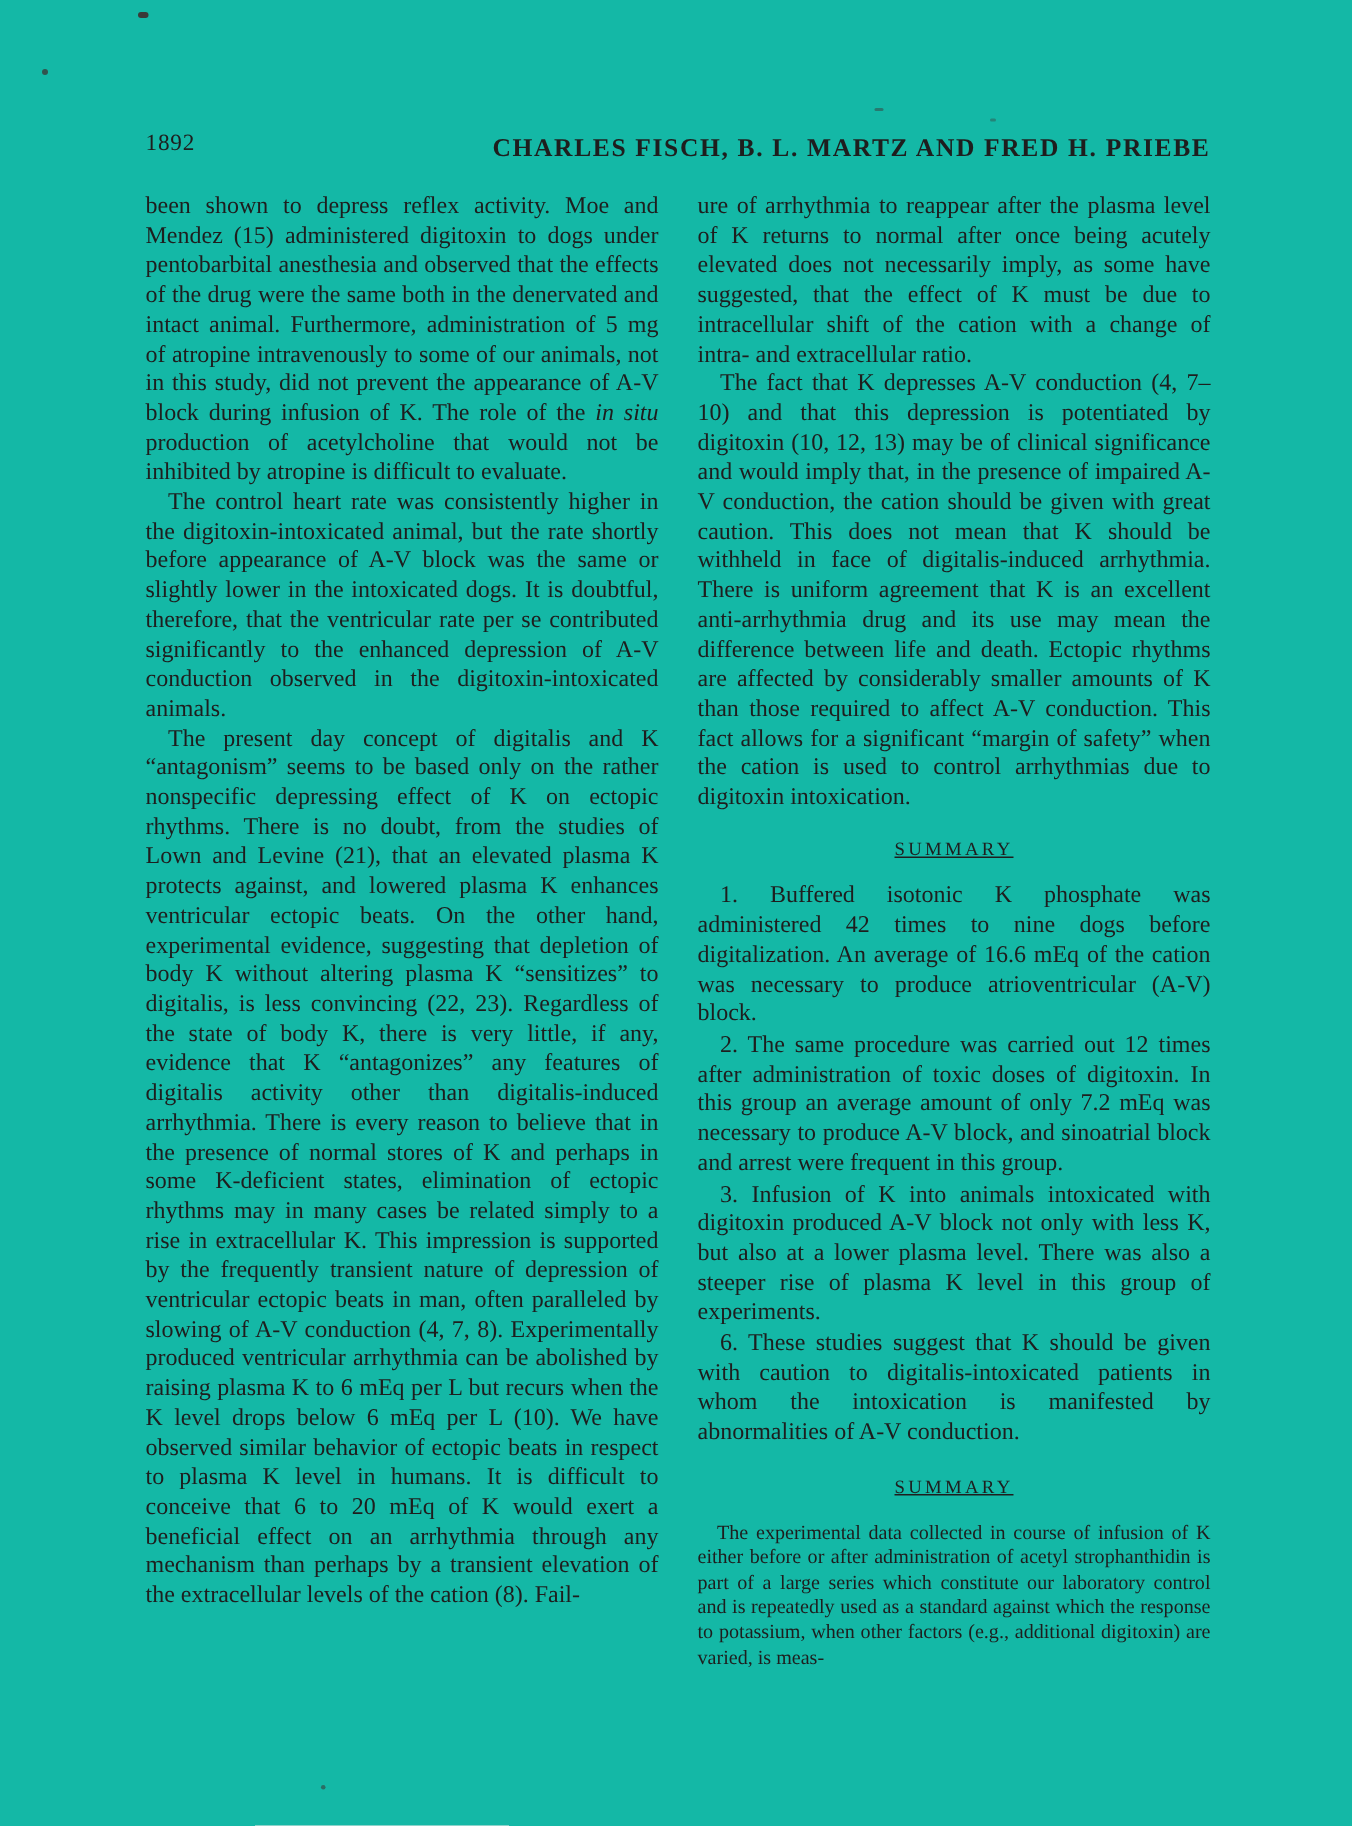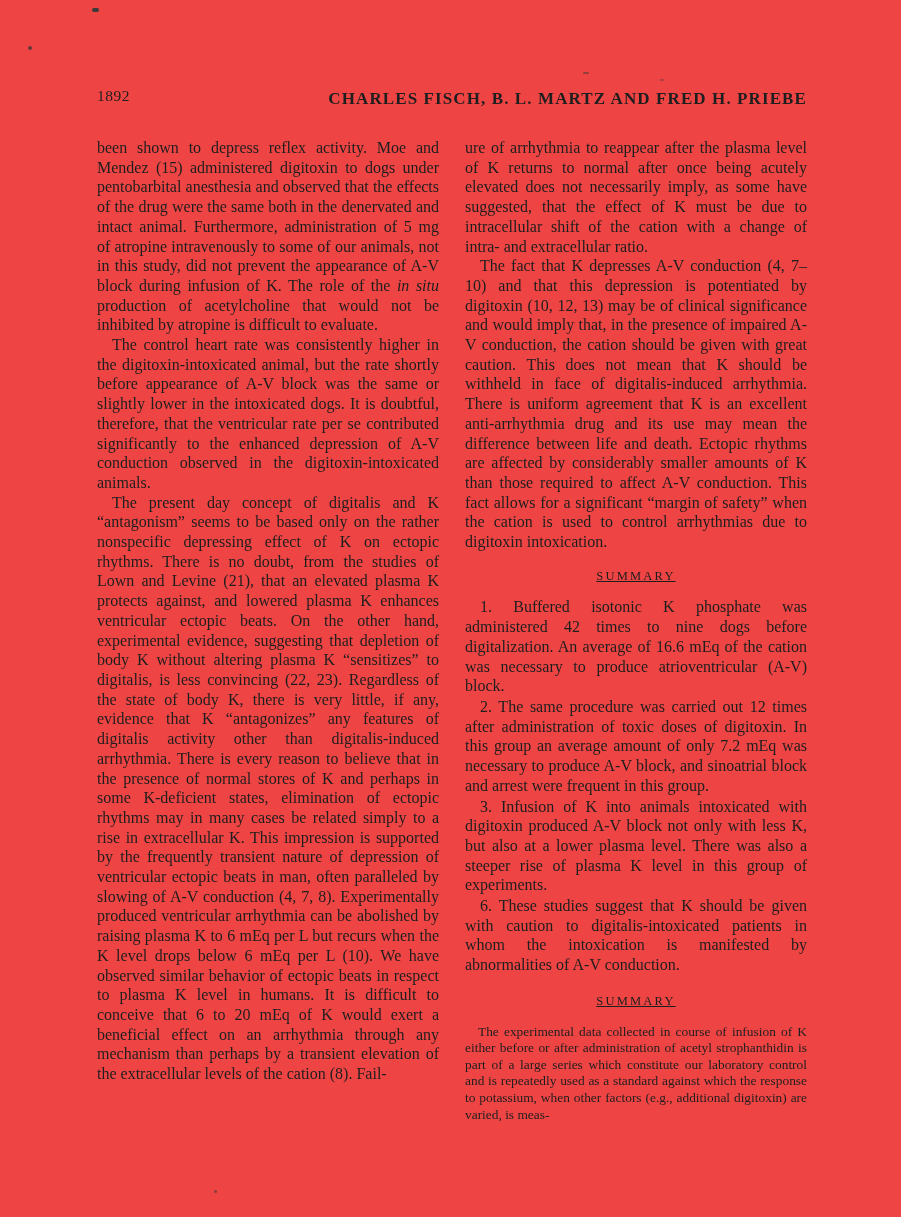--- a/index.html
+++ b/index.html
@@ -2,21 +2,21 @@
 <html><head>
 <meta charset="utf-8">
 <style>
   * { margin: 0; padding: 0; box-sizing: border-box; }
   html, body { background: #e9e9e6; }
   .page {
     position: relative;
     width: 901px;
     height: 1217px;
     margin: 0 auto;
-    background: #ef4444;
+    background: #14b8a6;
     color: #1e1e1e;
     font-family: "Liberation Serif", "DejaVu Serif", serif;
     overflow: hidden;
   }
   .content {
     position: absolute;
     left: 97px;
     top: 86px;
     width: 710px;
   }
@@ -43,21 +43,20 @@
   }
   .columns {
     display: flex;
     gap: 26px;
   }
   .col {
     width: 342px;
     text-align: justify;
     font-size: 16px;
     line-height: 19.7px;
-    margin-top: 10px;
   }
   .col p { text-align: justify; }
   p.indent { text-indent: 15px; }
   p.noindent { text-indent: 0; }
   em { font-style: italic; }
   .section-heading {
     text-align: center;
     font-size: 12.5px;
     font-weight: normal;
     letter-spacing: 2.2px;

